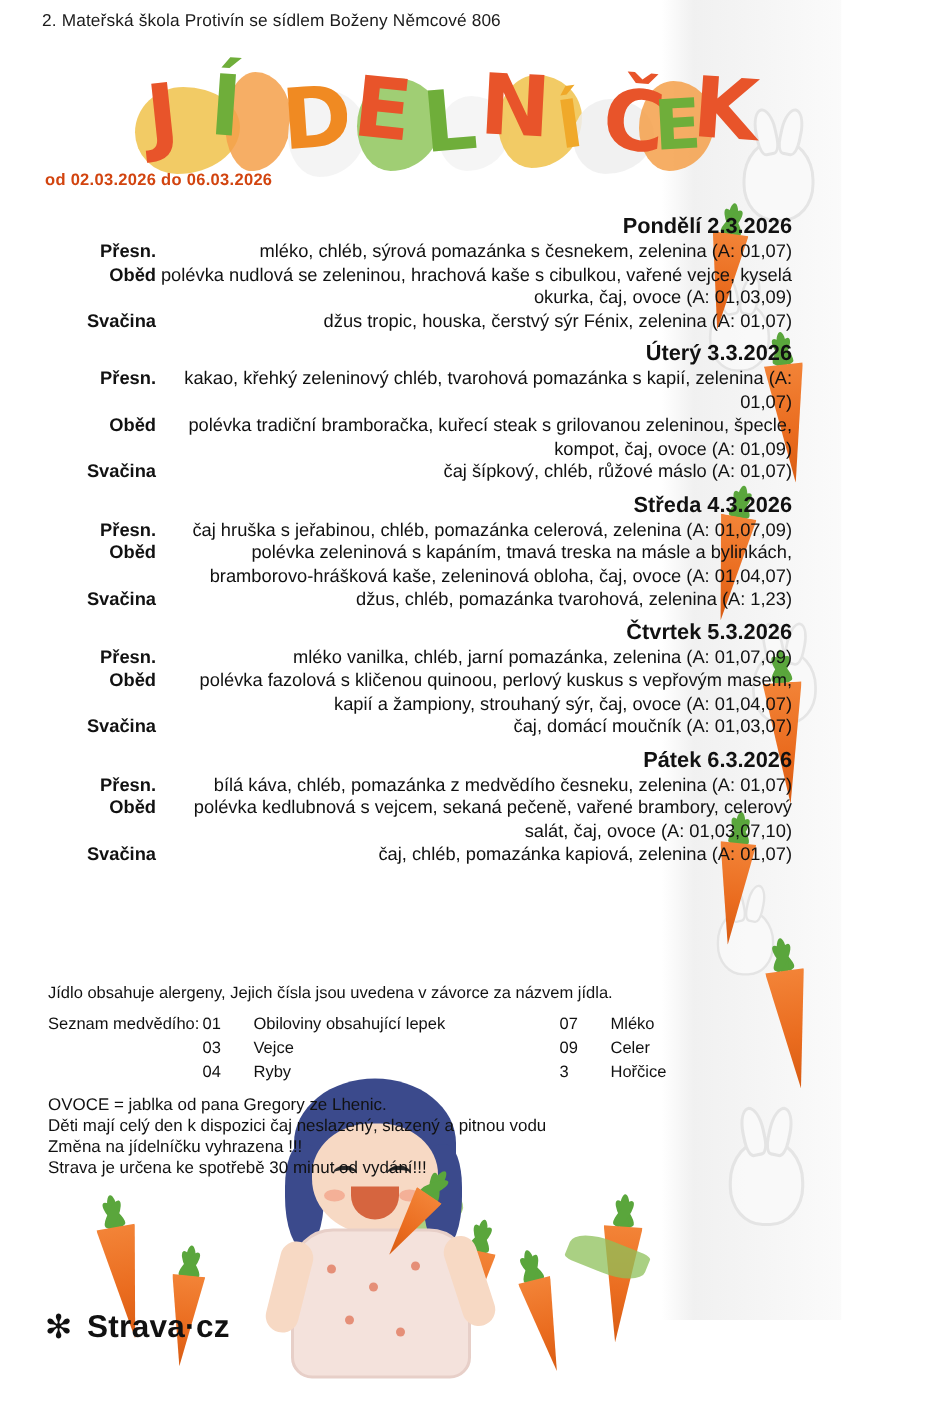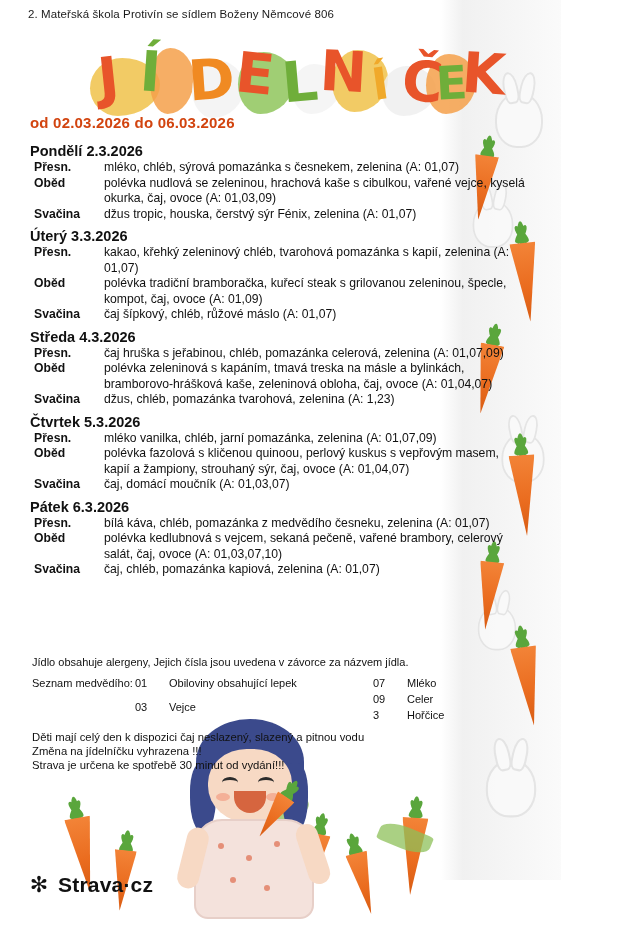--- a/index.html
+++ b/index.html
@@ -94,33 +94,33 @@
   }
   .blob {
     position: absolute;
     border-radius: 46% 54% 60% 40% / 52% 46% 54% 48%;
     opacity: .85;
   }
 
   .daterange {
     position: absolute;
     top: 114px; left: 30px;
-    font-size: 15px;
+    font-size: 11px;
     font-weight: bold;
     color: #d2440f;
     letter-spacing: .2px;
   }
 
   
   .content {
     position: absolute;
     top: 143px; left: 28px;
     width: 500px;
   }
-  .day { margin-bottom: 6px; }
+  .day { margin-bottom: 6px; text-align: right; }
   .day-title {
     font-size: 14.5px;
     font-weight: bold;
     color: #111;
     margin: 0 0 1px 0;
     padding-left: 2px;
   }
   .rows { }
   .row {
     display: flex;
@@ -484,39 +484,44 @@
     <div class="allerg-cols">
       <div class="allerg-col c1">
         <div class="allerg-row">
           <span class="allerg-num">01</span>
           <span class="allerg-name">Obiloviny obsahující lepek</span>
         </div>
         <div class="allerg-row">
           <span class="allerg-num">03</span>
           <span class="allerg-name">Vejce</span>
         </div>
+        <div class="allerg-row">
+          <span class="allerg-num">04</span>
+          <span class="allerg-name">Ryby</span>
+        </div>
       </div>
       <div class="allerg-col c2">
         <div class="allerg-row">
           <span class="allerg-num">07</span>
           <span class="allerg-name">Mléko</span>
         </div>
         <div class="allerg-row">
           <span class="allerg-num">09</span>
           <span class="allerg-name">Celer</span>
         </div>
         <div class="allerg-row">
           <span class="allerg-num">3</span>
           <span class="allerg-name">Hořčice</span>
         </div>
       </div>
     </div>
   </div>
 
   <div class="notes">
+    <div>OVOCE = jablka od pana Gregory ze Lhenic.</div>
     <div>Děti mají celý den k dispozici čaj neslazený, slazený a pitnou vodu</div>
     <div>Změna na jídelníčku vyhrazena !!!</div>
     <div>Strava je určena ke spotřebě 30 minut od vydání!!!</div>
   </div>
 
   <div class="brand">
     <span class="mark">✻</span>
     <span class="txt">Strava·cz</span>
   </div>
 

